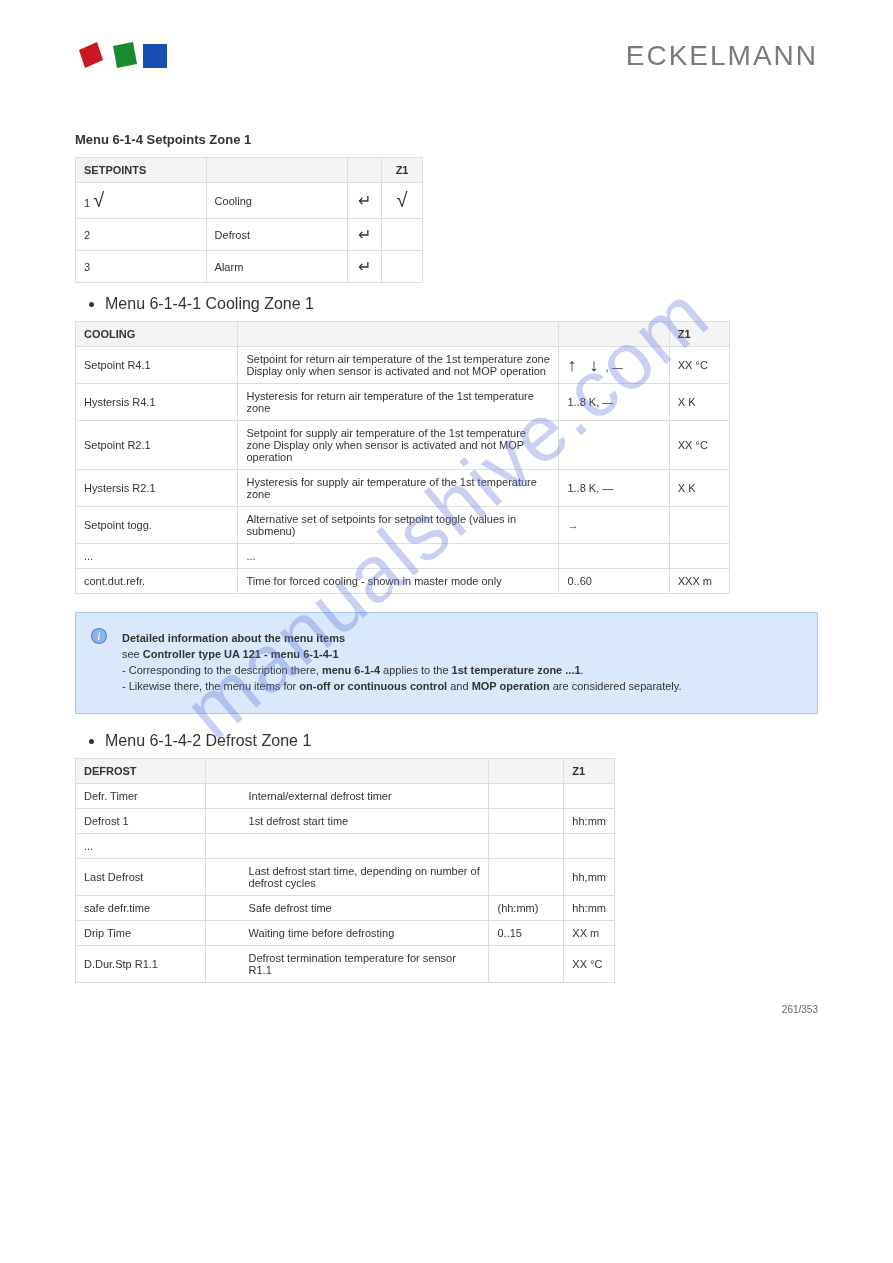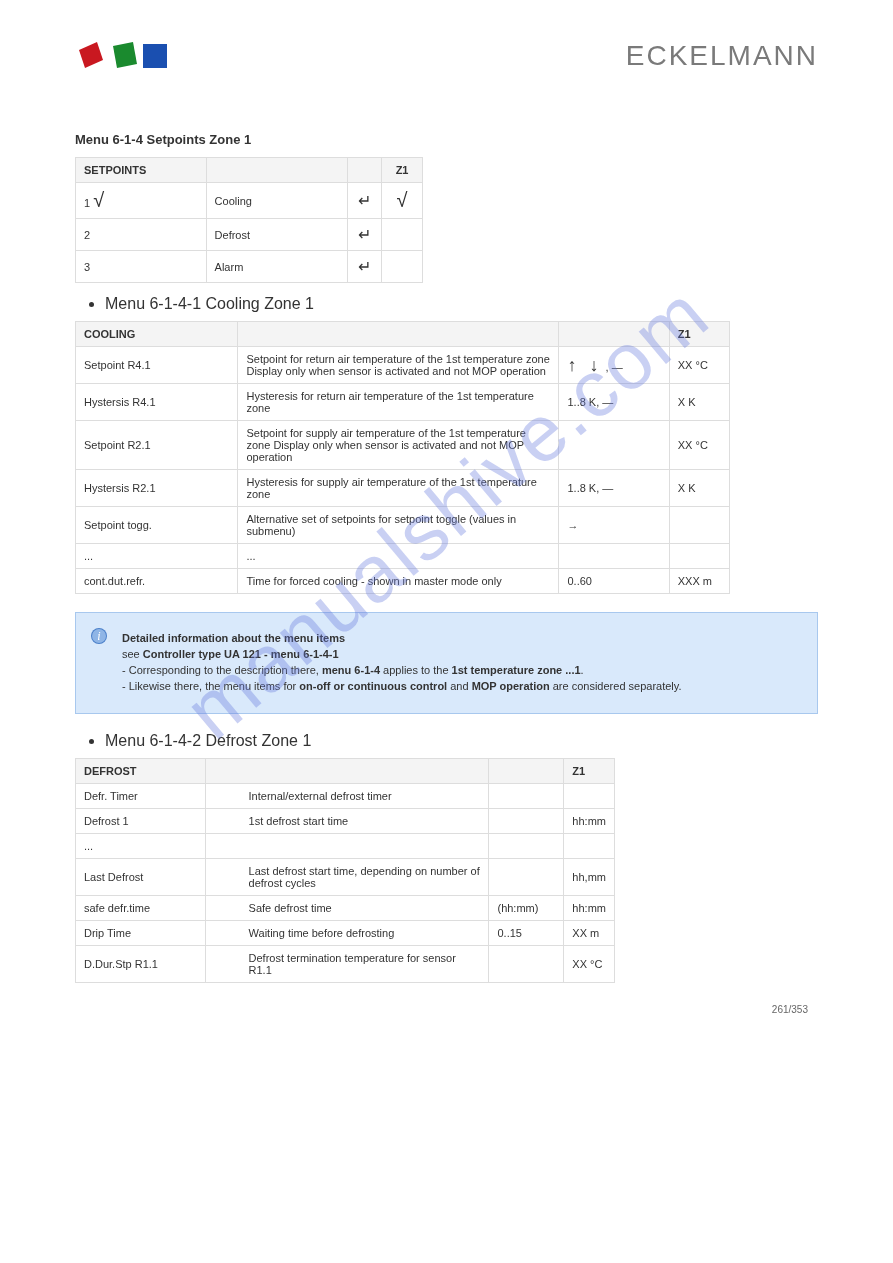--- a/index.html
+++ b/index.html
@@ -50,21 +50,21 @@
   .t3 th:nth-child(3),.t3 td:nth-child(3){width:75px;}
   .t3 th:nth-child(4),.t3 td:nth-child(4){width:45px;}
   ul.bullet { list-style:disc; margin:8px 0 8px 30px; }
   ul.bullet li { font-size:16px; margin-bottom:6px; }
   .info-box { background:#d9e9fb; border:1px solid #a8c8ee; padding:18px 18px 18px 46px; position:relative; margin:18px 0; font-size:11px; line-height:1.45; }
   .info-icon { position:absolute; left:14px; top:14px; width:18px; height:18px; }
   .enter { font-size:16px; }
   .check { font-size:20px; }
   .arrows { font-size:18px; letter-spacing:4px; }
   .bold { font-weight:bold; }
-  .footer { position:absolute; right:85px; bottom:20px; font-size:10px; color:#666; }
+  .footer { position:absolute; right:75px; bottom:20px; font-size:10px; color:#666; }
 </style>
 </head>
 <body>
 
 <div class="watermark">manualshive.com</div>
 
 <div class="header-row">
   <div class="logo-cubes">
     <span class="cube"><svg viewBox="0 0 32 32">
           <polygon points="4,10 22,2 28,20 10,28" fill="#c91820"></polygon>

